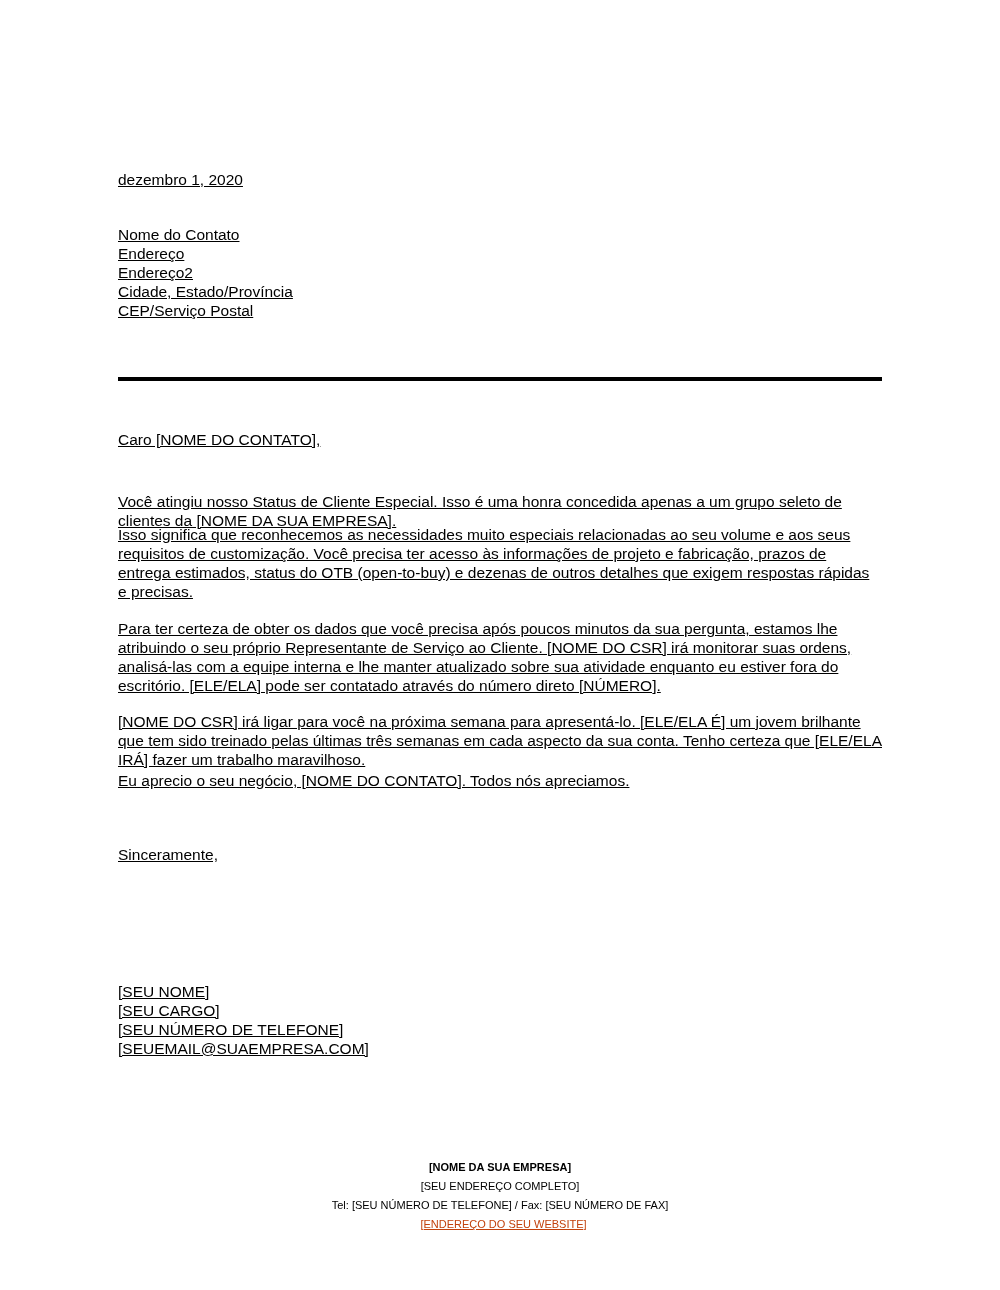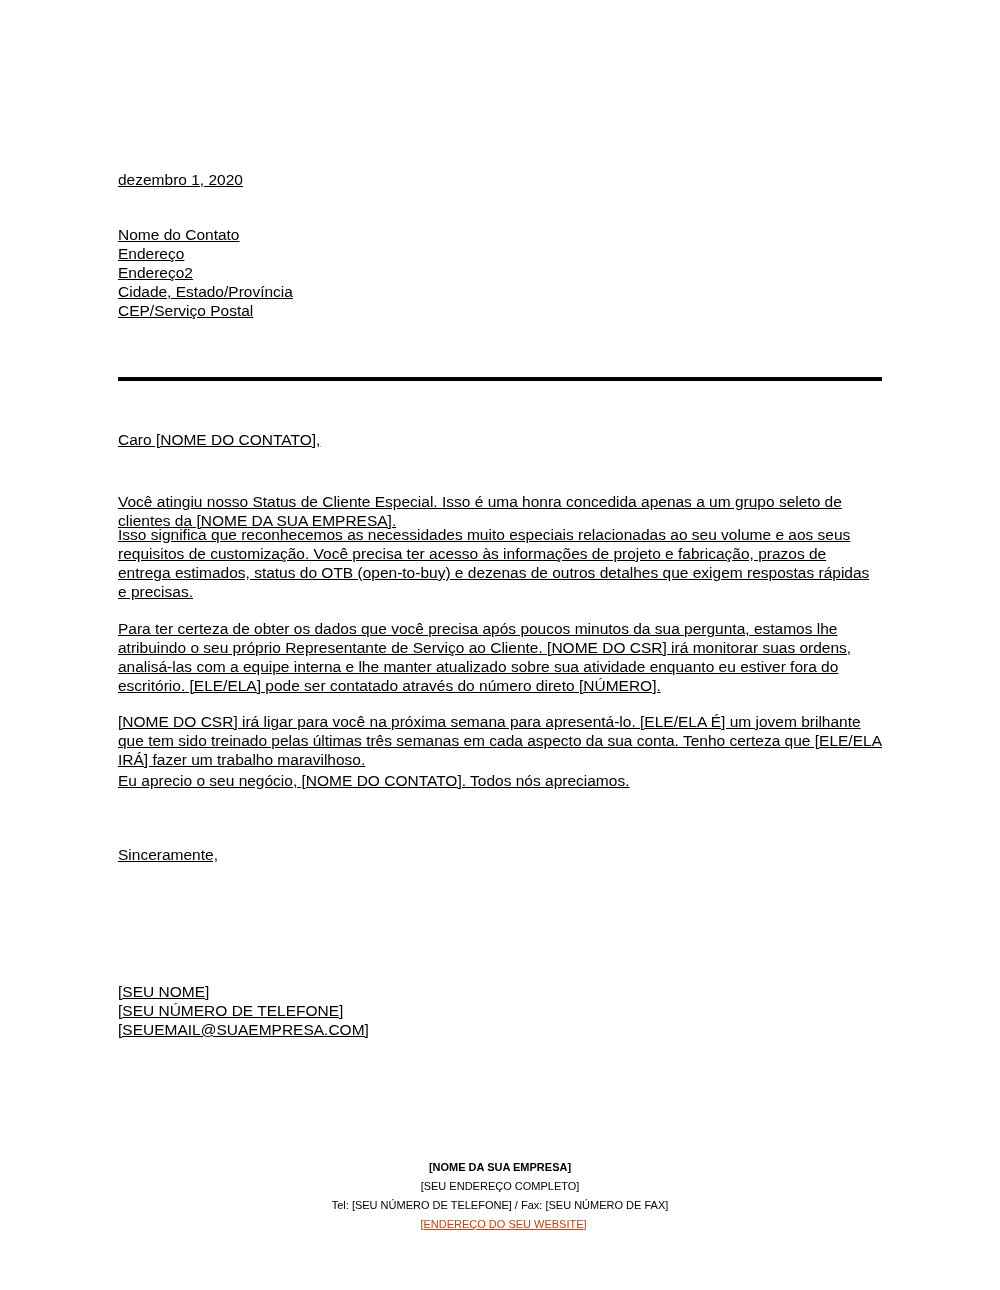--- a/index.html
+++ b/index.html
@@ -81,20 +81,21 @@
   <p class="abs para-1">Você atingiu nosso Status de Cliente Especial. Isso é uma honra concedida apenas a um grupo seleto de clientes da [NOME DA SUA EMPRESA].</p>
   <p class="abs para-2">Isso significa que reconhecemos as necessidades muito especiais relacionadas ao seu volume e aos seus requisitos de customização. Você precisa ter acesso às informações de projeto e fabricação, prazos de entrega estimados, status do OTB (open-to-buy) e dezenas de outros detalhes que exigem respostas rápidas e precisas.</p>
   <p class="abs para-3">Para ter certeza de obter os dados que você precisa após poucos minutos da sua pergunta, estamos lhe atribuindo o seu próprio Representante de Serviço ao Cliente. [NOME DO CSR] irá monitorar suas ordens, analisá-las com a equipe interna e lhe manter atualizado sobre sua atividade enquanto eu estiver fora do escritório.  [ELE/ELA] pode ser contatado através do número direto [NÚMERO].</p>
   <p class="abs para-4">[NOME DO CSR] irá ligar para você na próxima semana para apresentá-lo. [ELE/ELA É] um jovem brilhante que tem sido treinado pelas últimas três semanas em cada aspecto da sua conta. Tenho certeza que [ELE/ELA IRÁ] fazer um trabalho maravilhoso.</p>
   <p class="abs para-5">Eu aprecio o seu negócio, [NOME DO CONTATO]. Todos nós apreciamos.</p>
 
   <div class="abs closing">Sinceramente,</div>
 
   <div class="abs signature-block">
     <div>[SEU NOME]</div>
+    <div>[SEU CARGO]</div>
     <div>[SEU NÚMERO DE TELEFONE]</div>
     <div>[SEUEMAIL@SUAEMPRESA.COM]</div>
   </div>
 
   <div class="footer-block">
     <div class="footer-company">[NOME DA SUA EMPRESA]</div>
     <div>[SEU ENDEREÇO COMPLETO]</div>
     <div>Tel: [SEU NÚMERO DE TELEFONE] / Fax: [SEU NÚMERO DE FAX]</div>
     <div>
       <a class="footer-link">[ENDEREÇO DO SEU WEBSITE]</a>

